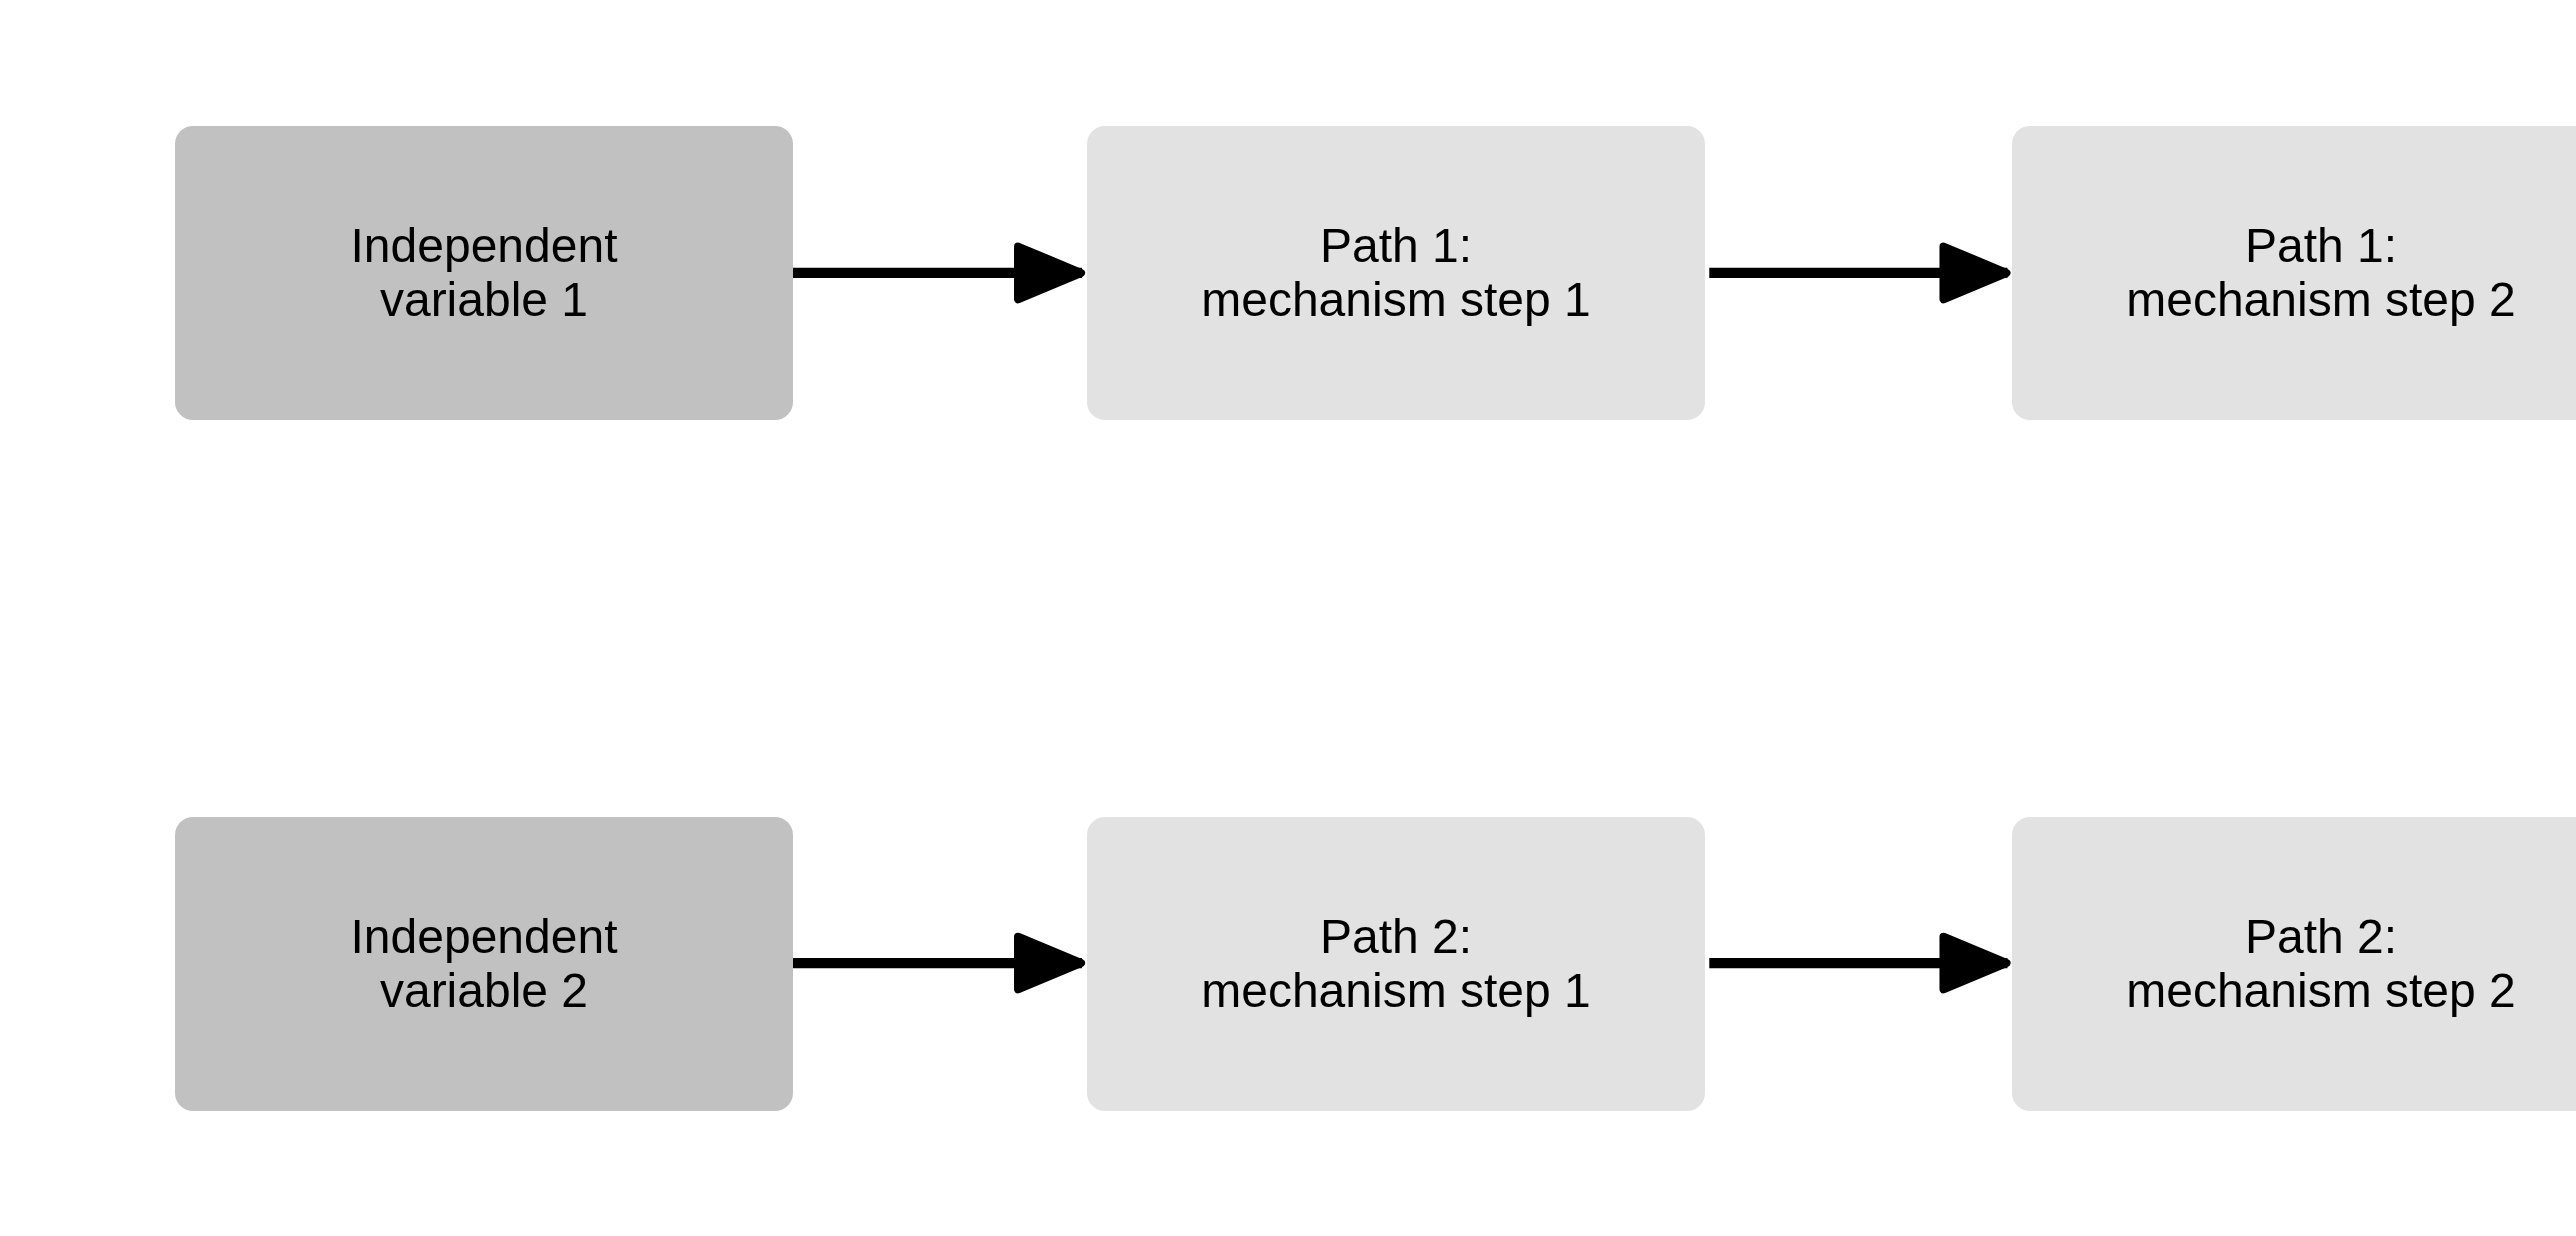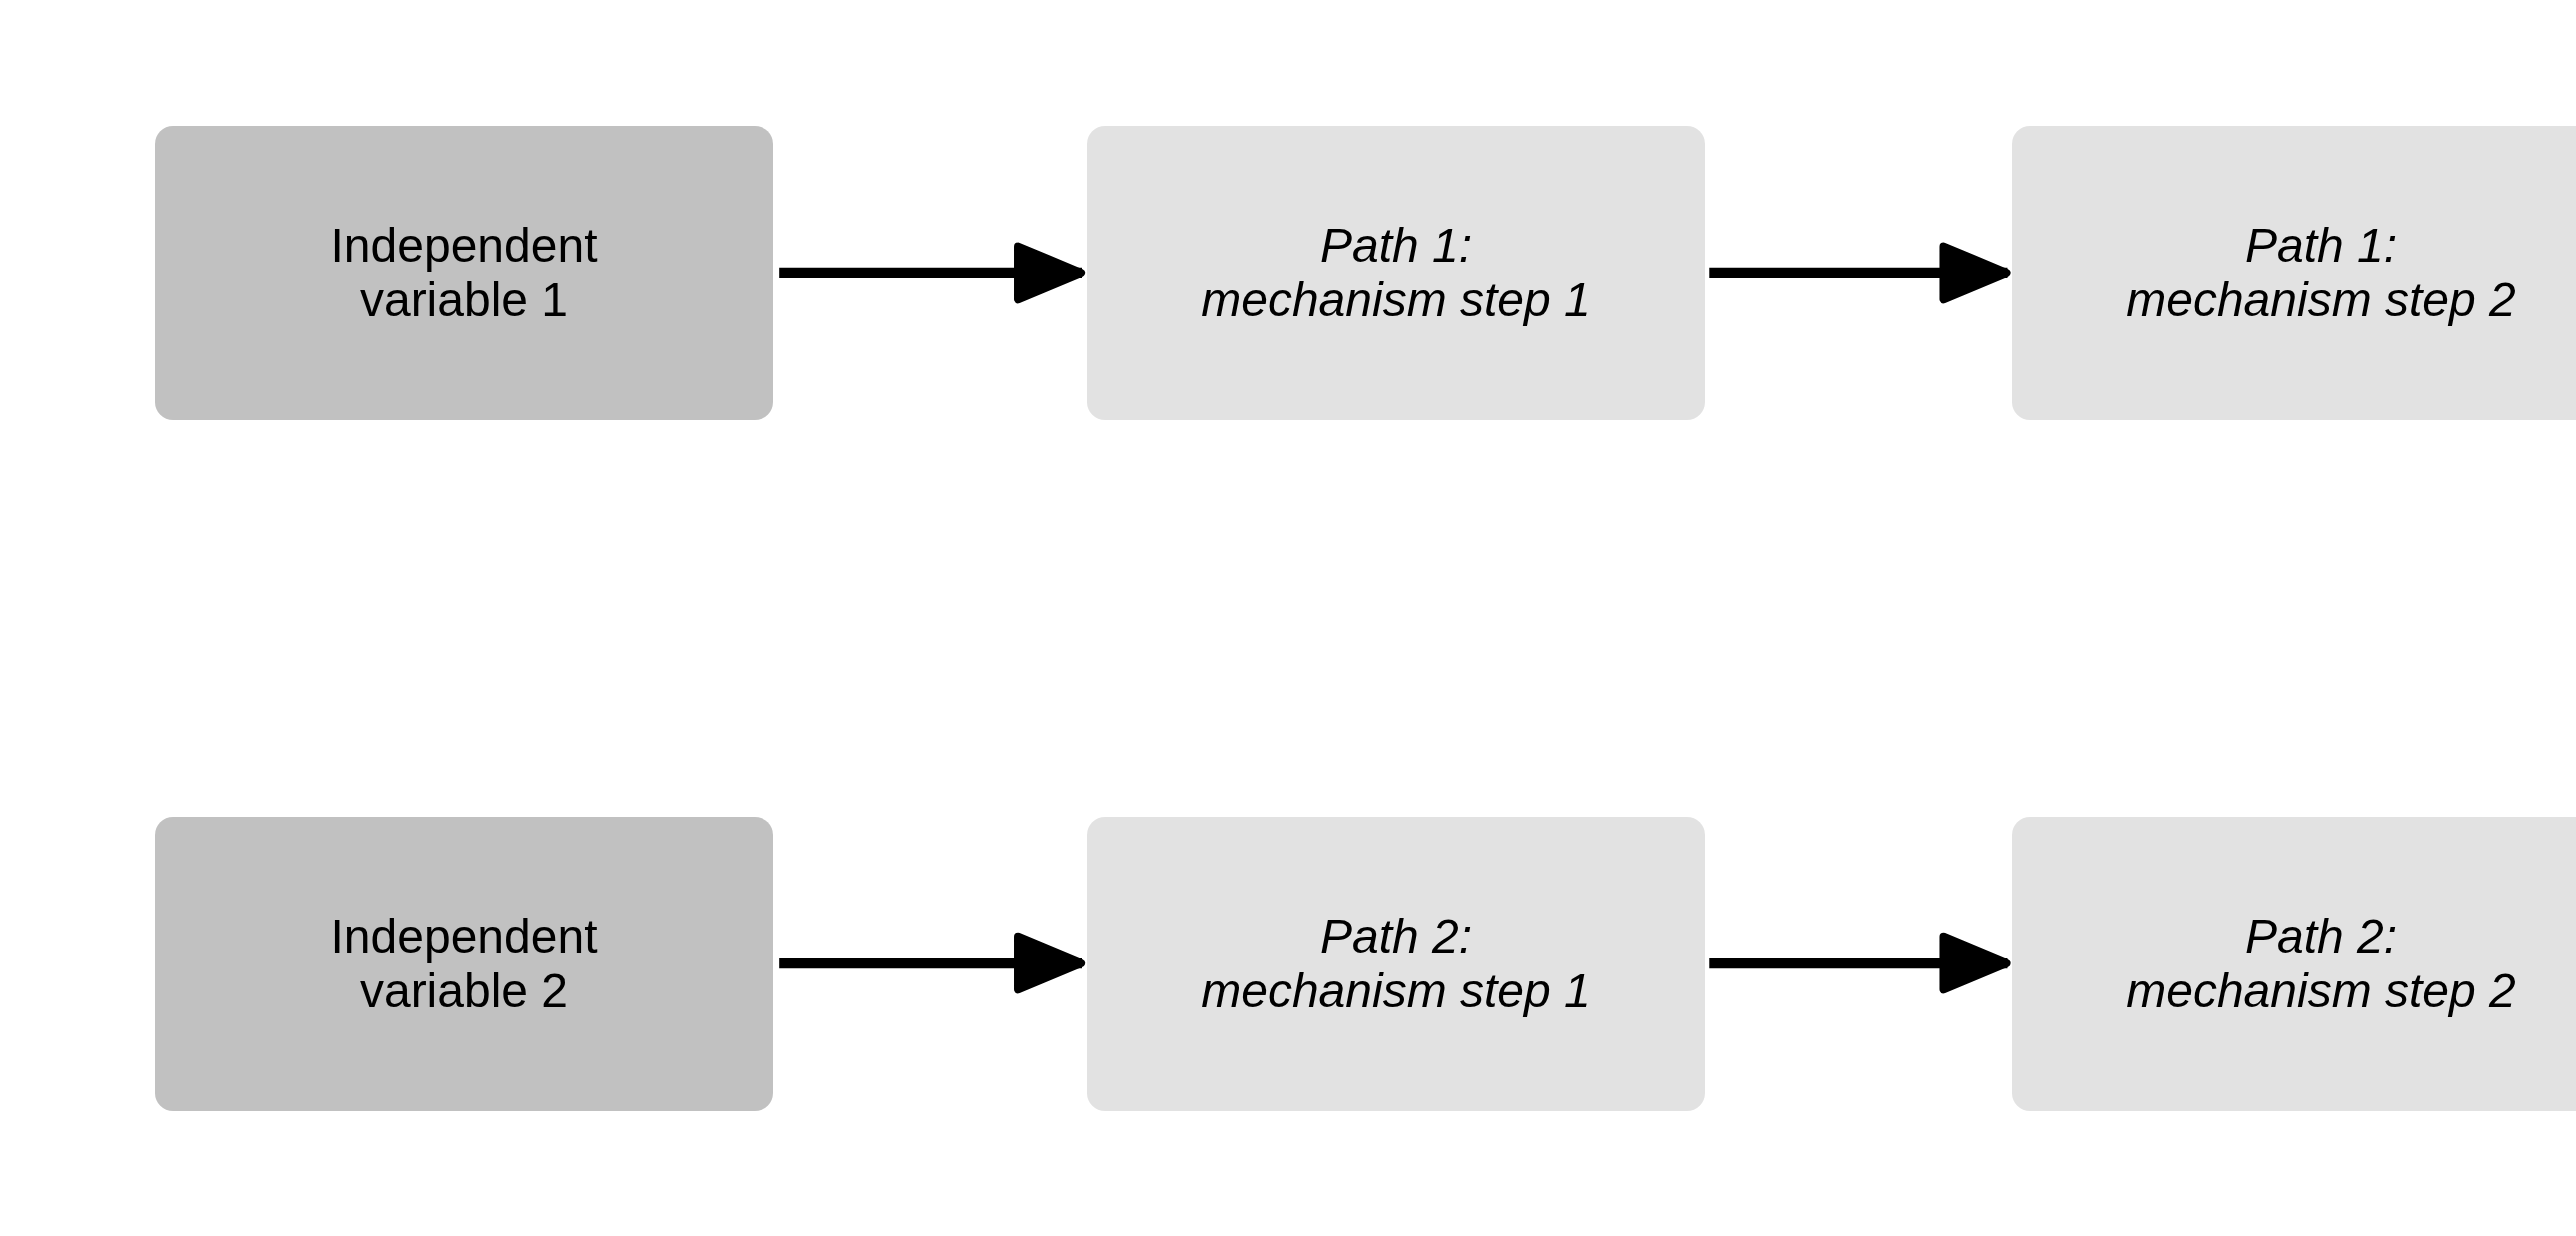--- a/index.html
+++ b/index.html
@@ -31,22 +31,22 @@
     display: flex;
     align-items: center;
     justify-content: center;
     text-align: center;
     white-space: pre-line;
     font-size: 48px;
     line-height: 1.13;
     color: var(--text, #000000);
     letter-spacing: 0px;
   }
-  .node.dark  { background: var(--fill-dark,  #c1c1c1); }
-  .node.light { background: var(--fill-light, #e2e2e2); font-style: italic; }
+  .node.dark  { background: var(--fill-dark,  #c1c1c1); margin-left: 20px; }
+  .node.light { background: var(--fill-light, #e2e2e2); }
 
   .n-iv1  { left: 155px;  top: 126px;  }
   .n-p1s1 { left: 1087px; top: 126px;  }
   .n-p1s2 { left: 2012px; top: 126px;  }
   .n-iv2  { left: 155px;  top: 817px; }
   .n-p2s1 { left: 1087px; top: 817px; }
   .n-p2s2 { left: 2012px; top: 817px; }
 
   .edge {
     stroke: var(--arrow, #000000);

